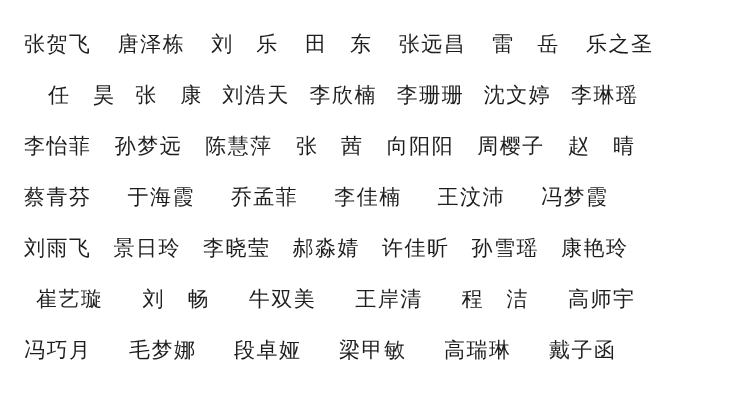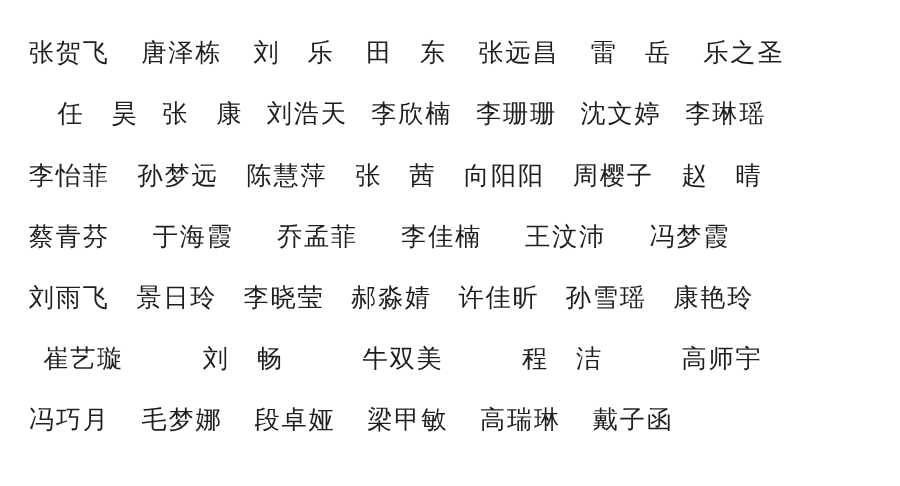--- a/index.html
+++ b/index.html
@@ -27,21 +27,21 @@
       padding-left: 24px;
     }
     .r1 { padding-right: 20px; }
     .r2 { padding-right: 35px; margin-left: 24px; }
     .r3 { padding-right: 38px; }
     .r4 { padding-right: 65px; }
     .r5 { padding-right: 45px; gap: 17px; }
     .r6 { padding-right: 38px; margin-left: 12px; }
     .r7 {
       justify-content: flex-start;
-      gap: 28px;
+      gap: 39px;
     }
     .name {
       display: inline-block;
       width: 66px;
       font-size: 21px;
       line-height: 1;
       white-space: nowrap;
       text-align: justify;
       text-align-last: justify;
       text-justify: inter-character;
@@ -99,20 +99,21 @@
     <span class="name">郝淼婧</span>
     <span class="name">许佳昕</span>
     <span class="name">孙雪瑶</span>
     <span class="name">康艳玲</span>
   </div>
 
   <div class="name-row r6">
     <span class="name">崔艺璇</span>
     <span class="name">刘畅</span>
     <span class="name">牛双美</span>
+    <span class="name">王岸清</span>
     <span class="name">程洁</span>
     <span class="name">高师宇</span>
   </div>
 
   <div class="name-row r7">
     <span class="name">冯巧月</span>
     <span class="name">毛梦娜</span>
     <span class="name">段卓娅</span>
     <span class="name">梁甲敏</span>
     <span class="name">高瑞琳</span>

